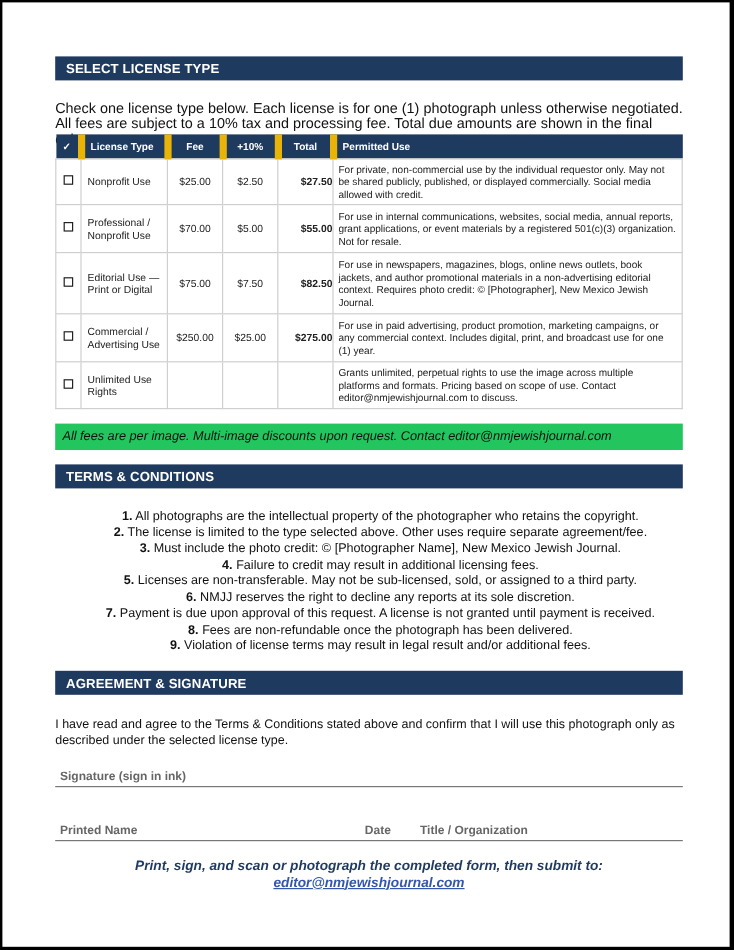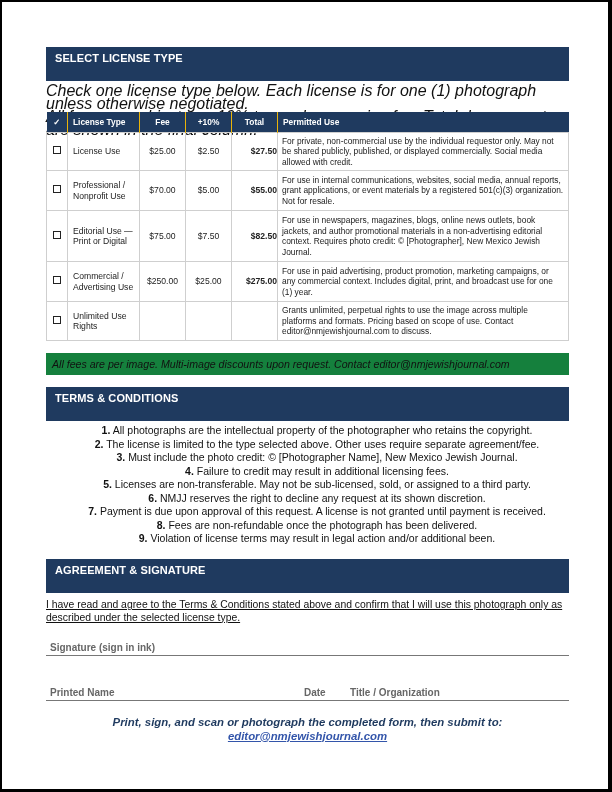--- a/index.html
+++ b/index.html
@@ -3,63 +3,63 @@
 <meta charset="utf-8">
 <style>
   * { box-sizing: border-box; margin: 0; padding: 0; }
   html, body { width: 612px; height: 792px; background: #000; }
   body { font-family: "Liberation Sans", sans-serif; color: #111; }
   .page {
     position: absolute; left: 2px; top: 2px; width: 606px; height: 787px;
     background: #fff; overflow: hidden;
   }
   .section-header {
-    position: absolute; left: 44px; width: 523px; height: 34px;
+    position: absolute; left: 44px; width: 523px; height: 20px;
     background: #1f3a5f; color: #fff; font-weight: bold; font-size: 11px;
     padding-left: 9px; line-height: 22px; letter-spacing: 0.1px;
   }
   .intro {
     position: absolute; left: 44px; top: 82px; width: 530px;
-    font-size: 16px; font-style: italic; line-height: 13px; color: #111;
+    font-size: 12px; line-height: 13px; color: #111;
   }
   table.lic {
     position: absolute; left: 44px; top: 110px; width: 523px;
     border-collapse: collapse; font-size: 8.6px;
   }
   table.lic th {
     background: #1f3a5f; color: #fff; font-weight: bold; height: 20px;
-    text-align: center; border-left: 1px solid #eab308; font-size: 8.4px;
+    text-align: center; border-left: 6px solid #eab308; font-size: 8.4px;
   }
   table.lic th:first-child { border-left: none; }
   table.lic th.left { text-align: left; padding-left: 5px; }
   table.lic td {
     border: 1px solid #cfcfcf; vertical-align: middle; color: #222;
     line-height: 10.6px;
   }
   td.chk { width: 21px; text-align: center; }
   td.type { width: 67px; padding-left: 5px; }
   td.num { text-align: center; }
   td.tot { text-align: right; font-weight: bold; }
   td.use { padding: 3px 4px 3px 4px; font-size: 8.4px; }
   .box {
     display: inline-block; width: 8px; height: 8px; border: 1px solid #222;
   }
   .note-bar {
     position: absolute; left: 44px; top: 351px; width: 523px; height: 22px;
-    background: #15803d; font-style: italic; font-size: 10.6px;
+    background: #22c55e; font-style: italic; font-size: 10.6px;
     padding-left: 6px; line-height: 22px;
   }
   ol.terms {
     position: absolute; left: 60px; top: 422px; width: 510px;
     list-style: none; font-size: 10.5px; line-height: 13.5px; color: #111; text-align: center;
   }
   ol.terms b { font-weight: bold; }
   .agree {
     position: absolute; left: 44px; top: 597px; width: 523px;
-    font-size: 10.4px; line-height: 12.5px; text-decoration: underline;
+    font-size: 10.4px; line-height: 12.5px;
   }
   .sig-line {
     position: absolute; left: 44px; width: 523px; border-bottom: 1.5px solid #777;
     height: 16px; font-size: 10px; font-weight: bold; color: #666;
   }
   .sig-line span { position: absolute; bottom: 2px; }
   .footer {
     position: absolute; left: 44px; top: 714px; width: 523px; text-align: center;
     color: #1f3a5f; font-weight: bold; font-style: italic; font-size: 11.4px; line-height: 13.5px;
   }
@@ -84,21 +84,21 @@
         <th class="left" style="width:72px">License Type</th>
         <th style="width:46px">Fee</th>
         <th style="width:46px">+10%</th>
         <th style="width:46px">Total</th>
         <th class="left">Permitted Use</th>
       </tr>
     </thead>
     <tbody>
       <tr style="height:38px">
         <td class="chk"><span class="box"></span></td>
-        <td class="type">License Use</td>
+        <td class="type">Nonprofit Use</td>
         <td class="num">$25.00</td>
         <td class="num">$2.50</td>
         <td class="tot">$27.50</td>
         <td class="use">For private, non-commercial use by the individual requestor only. May not be shared publicly, published, or displayed commercially. Social media allowed with credit.</td>
       </tr>
       <tr style="height:40px">
         <td class="chk"><span class="box"></span></td>
         <td class="type">Professional / Nonprofit Use</td>
         <td class="num">$70.00</td>
         <td class="num">$5.00</td>
@@ -135,24 +135,24 @@
   <div class="note-bar">All fees are per image. Multi-image discounts upon request. Contact editor@nmjewishjournal.com</div>
 
   <div class="section-header" style="top:385px;">TERMS &amp; CONDITIONS</div>
 
   <ol class="terms">
     <li><b>1.</b> <span>All photographs are the intellectual property of the photographer who retains the copyright.</span></li>
     <li><b>2.</b> <span>The license is limited to the type selected above. Other uses require separate agreement/fee.</span></li>
     <li><b>3.</b> <span>Must include the photo credit: © [Photographer Name], New Mexico Jewish Journal.</span></li>
     <li><b>4.</b> <span>Failure to credit may result in additional licensing fees.</span></li>
     <li><b>5.</b> <span>Licenses are non-transferable. May not be sub-licensed, sold, or assigned to a third party.</span></li>
-    <li><b>6.</b> <span>NMJJ reserves the right to decline any request at its shown discretion.</span></li>
+    <li><b>6.</b> <span>NMJJ reserves the right to decline any reports at its sole discretion.</span></li>
     <li><b>7.</b> <span>Payment is due upon approval of this request. A license is not granted until payment is received.</span></li>
     <li><b>8.</b> <span>Fees are non-refundable once the photograph has been delivered.</span></li>
-    <li><b>9.</b> <span>Violation of license terms may result in legal action and/or additional been.</span></li>
+    <li><b>9.</b> <span>Violation of license terms may result in legal result and/or additional fees.</span></li>
   </ol>
 
   <div class="section-header" style="top:557px;">AGREEMENT &amp; SIGNATURE</div>
 
   <div class="agree">I have read and agree to the Terms &amp; Conditions stated above and confirm that I will use this photograph only as described under the selected license type.</div>
 
   <div class="sig-line" style="top:638px;">
     <span style="left:4px;">Signature (sign in ink)</span>
   </div>
 

